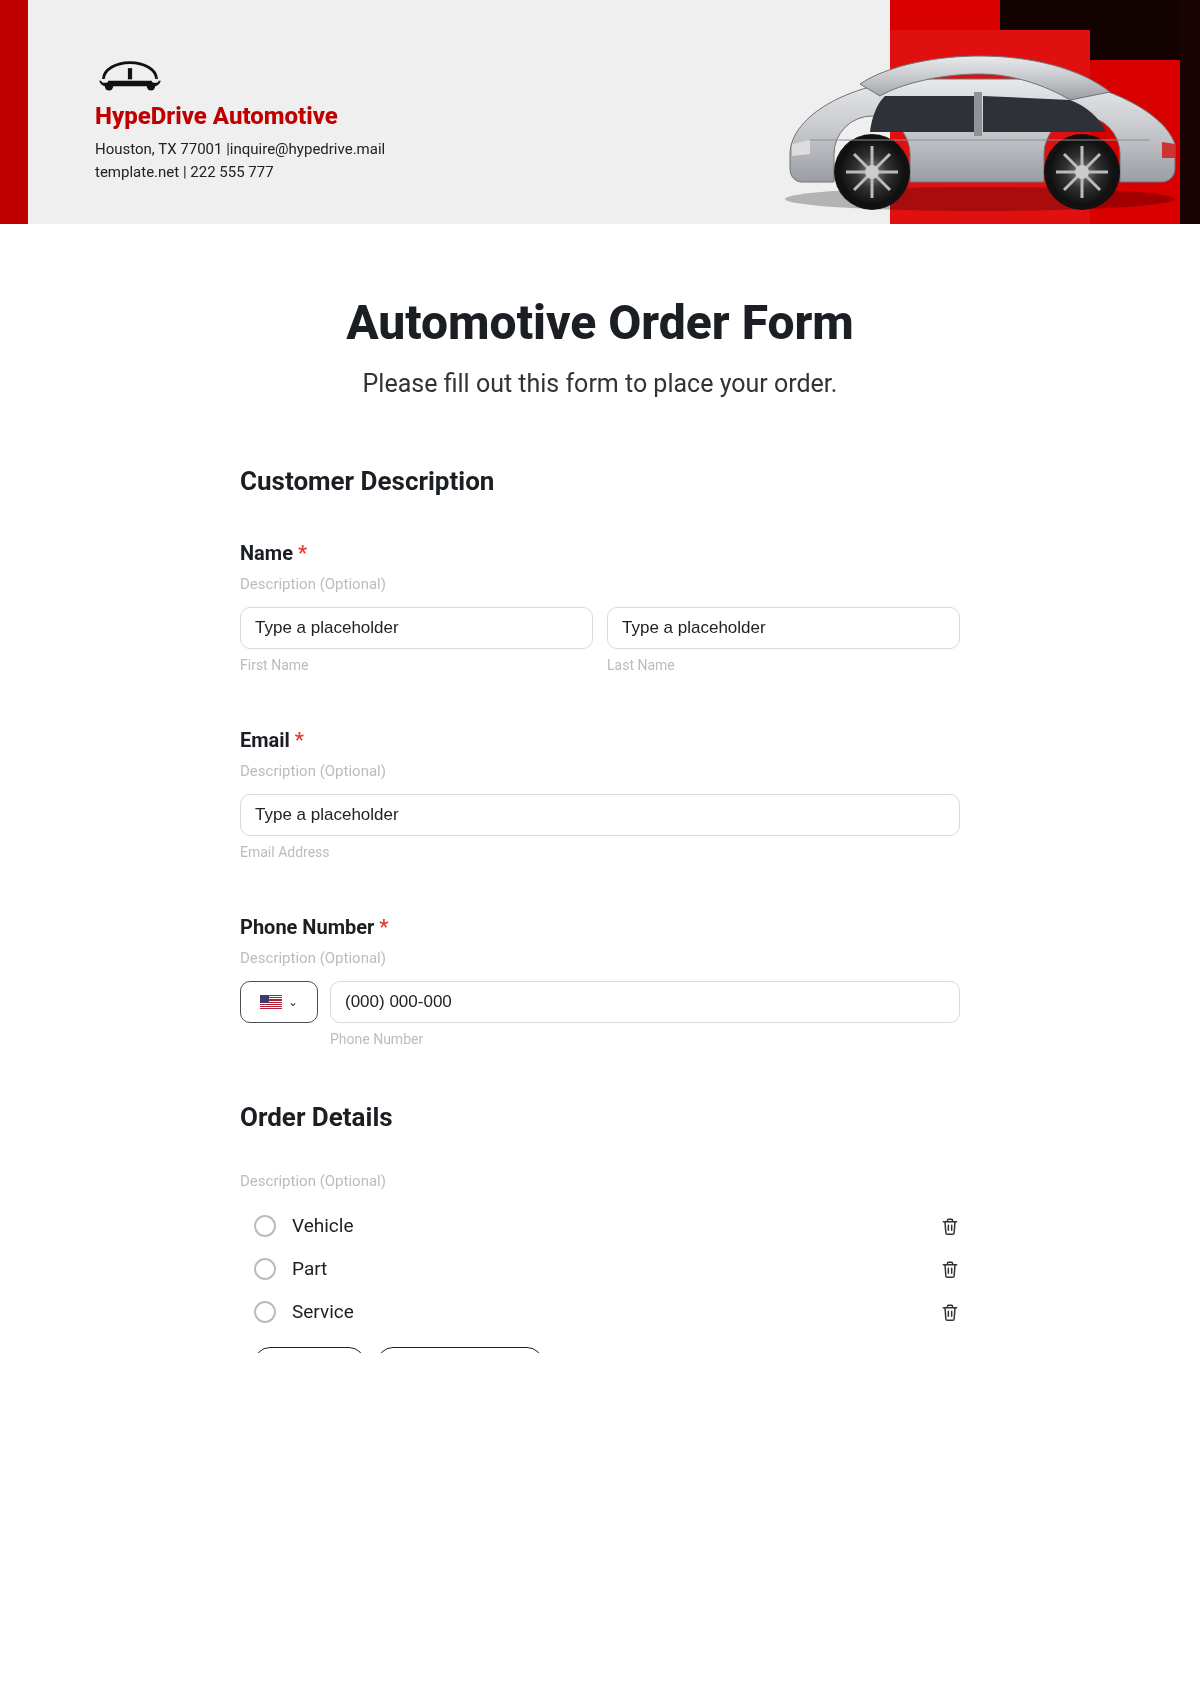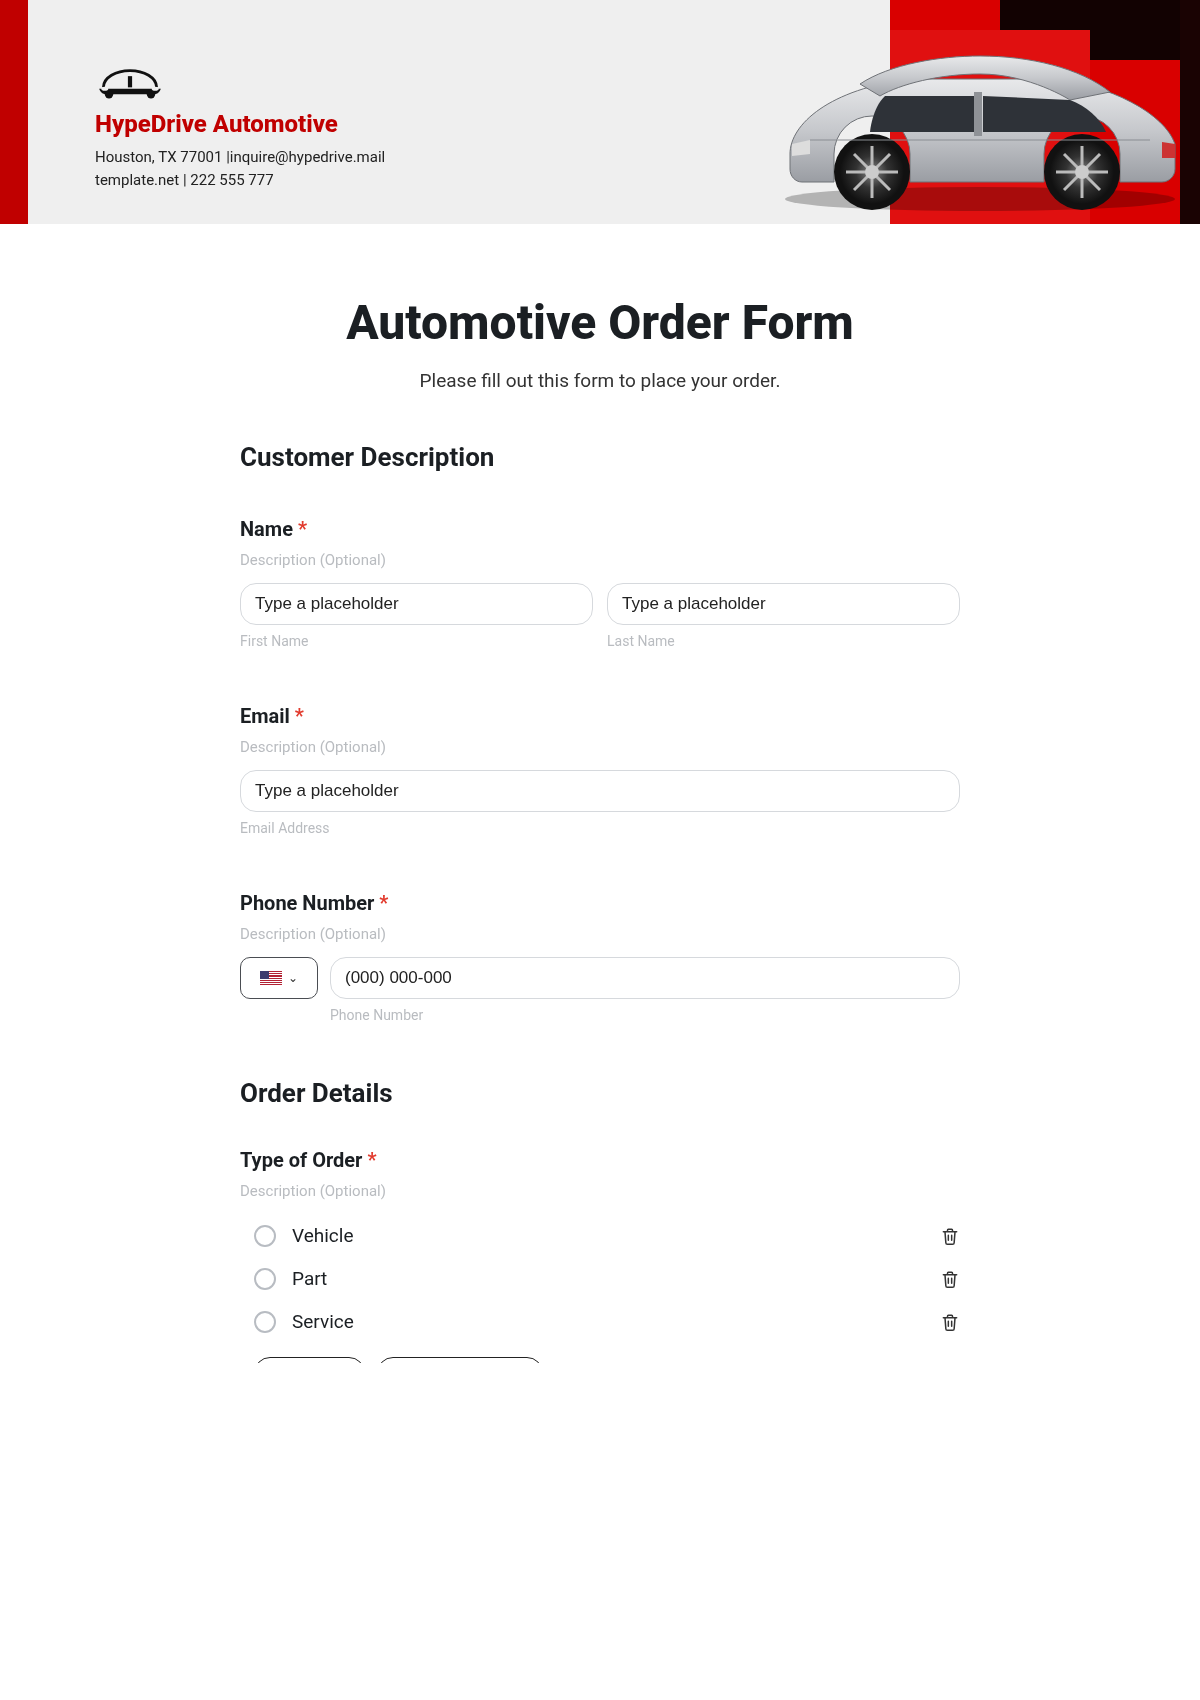--- a/index.html
+++ b/index.html
@@ -18,21 +18,21 @@
   }
   .banner-left-stripe {
     position: absolute;
     left: 0; top: 0; bottom: 0;
     width: 28px;
     background: #c00000;
   }
   .banner-content {
     position: absolute;
     left: 95px;
-    top: 60px;
+    top: 52px;
   }
   .car-logo {
     width: 70px; height: 40px;
     margin-bottom: 6px;
   }
   .brand-name {
     color: #c00000;
     font-weight: 800;
     font-size: 24px;
     margin-bottom: 8px;
@@ -65,23 +65,23 @@
   }
   .form-title {
     text-align: center;
     font-size: 48px;
     font-weight: 800;
     color: #1b1f23;
     margin-bottom: 18px;
   }
   .form-subtitle {
     text-align: center;
-    font-size: 19px;
+    font-size: 25px;
     color: #333;
-    margin-bottom: 50px;
+    margin-bottom: 68px;
   }
   .section-heading {
     font-size: 26px;
     font-weight: 700;
     color: #1b1f23;
     margin-bottom: 45px;
   }
   .field-block { margin-bottom: 55px; }
   .field-label {
     font-size: 20px;
@@ -96,21 +96,21 @@
     margin-bottom: 14px;
   }
   .row2 {
     display: flex;
     gap: 14px;
   }
   .input {
     flex: 1;
     height: 42px;
     border: 1px solid #d6d9dd;
-    border-radius: 16px;
+    border-radius: 10px;
     padding: 4px 14px;
     font-size: 17px;
     color: #111;
     background: #fff;
   }
   .input::placeholder { color: #222; }
   .sublabel {
     font-size: 14px;
     color: #b9bcc0;
     margin-top: 8px;
@@ -307,24 +307,20 @@
         <span class="chev">⌄</span>
       </div>
       <input class="input" style="flex: 1 1 0%;" placeholder="(000) 000-000">
     </div>
     <div class="sublabel" style="margin-left:90px">Phone Number</div>
   </div>
 
   <h2 class="section-heading" style="margin-top:10px;margin-bottom:40px">Order Details</h2>
 
   <div class="field-block" style="margin-bottom:10px">
-    <div class="field-label">
-      <span>Type of Order</span>
-      <span class="req">*</span>
-    </div>
     <div class="field-desc">Description (Optional)</div>
 
     <div class="option-row">
       <span class="radio"></span>
       <span class="option-label">Vehicle</span>
       <svg class="trash" viewBox="0 0 24 24">
           <path fill="none" stroke="currentColor" stroke-width="1.8" stroke-linecap="round" stroke-linejoin="round" d="M4 7h16M9 7V5a1 1 0 0 1 1-1h4a1 1 0 0 1 1 1v2M6 7l1 13a2 2 0 0 0 2 2h6a2 2 0 0 0 2-2l1-13M10 11v6M14 11v6"></path>
         </svg>
     </div>
     <div class="option-row">

